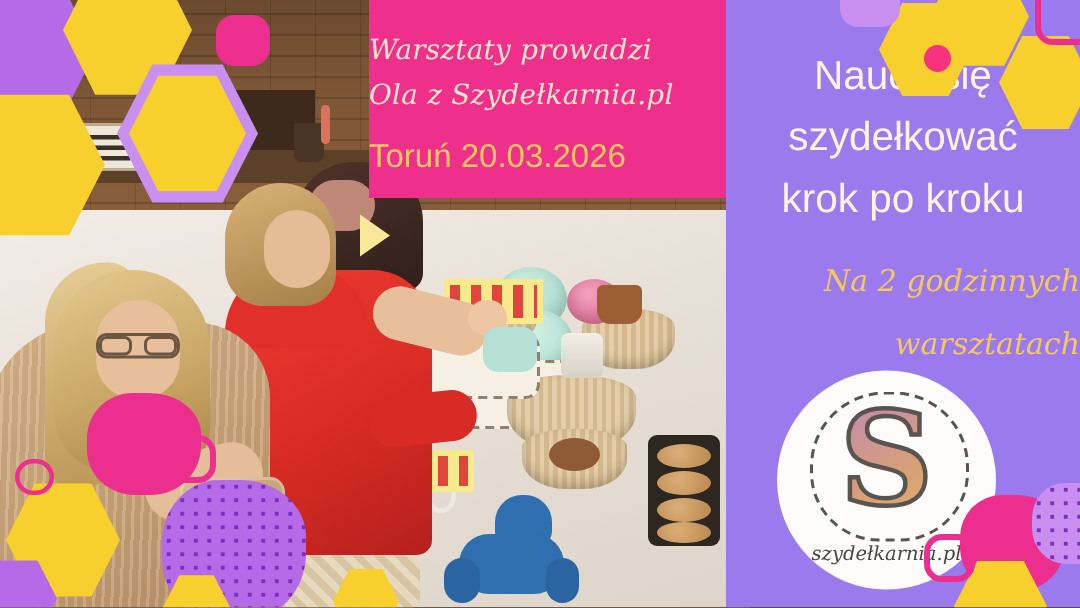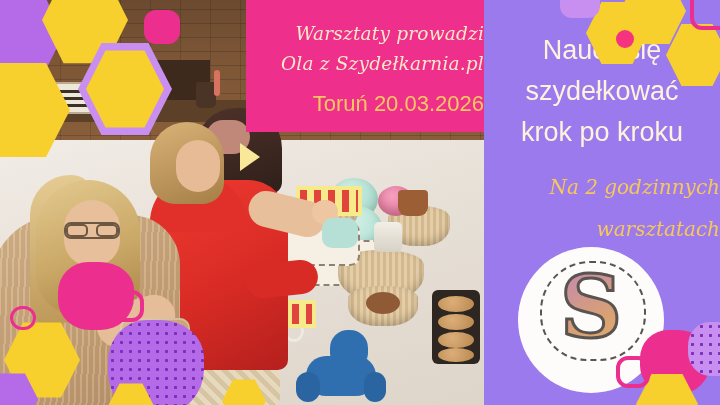--- a/index.html
+++ b/index.html
@@ -83,21 +83,21 @@
   .basket{border-radius:46% 46% 42% 42%/30% 30% 50% 50%;
     background:repeating-linear-gradient(90deg,#e4cda8 0 3px,#d3b98e 3px 6px);
     box-shadow:inset 0 -4px 8px rgba(0,0,0,.2);}
   .cookie{border-radius:50%;background:radial-gradient(circle at 40% 35%,#dcae77,#b98750);}
   .mat{background:#f6f0e4;border:2px dashed #8d8272;border-radius:10px;}
   .ystick{background:#f7ea8a;border-radius:2px;}
 
   
   .pink-banner{position:absolute;left:246px;top:0;width:238px;height:132px;
     background:#ee2f8c;z-index:6;display:flex;flex-direction:column;
-    align-items:flex-end;justify-content:center;padding-top:4px;box-sizing:border-box;}
+    align-items:flex-start;justify-content:center;padding-top:4px;box-sizing:border-box;}
   .pink-banner .l1,.pink-banner .l2{
     font-family:"DejaVu Serif",serif;font-style:italic;color:#fbe8c8;
     font-size:18.5px;line-height:30px;white-space:nowrap;letter-spacing:.2px;}
   .pink-banner .l3{font-family:"Liberation Sans",sans-serif;color:#f6c95f;
     font-size:22px;line-height:26px;margin-top:12px;white-space:nowrap;}
 
   
   .yellow-banner{position:absolute;left:256px;top:143px;width:228px;height:29px;
     background:#fae89a;z-index:6;display:flex;align-items:center;justify-content:center;}
   .yellow-banner .txt{color:#7b2fbd;font-weight:bold;font-size:13.5px;white-space:nowrap;
@@ -264,15 +264,16 @@
 
   <div class="blob z1" style="left:640px;top:330px;width:70px;height:64px;background:#ec2f8e;"></div>
   <div class="blob z1 dotfill" style="left:688px;top:322px;width:54px;height:54px;background-color:#c98ff0;"></div>
   <div class="hexr z1" style="left:636px;top:372px;width:62px;height:64px;background:#f7d02e;"></div>
   <div class="rsq z1" style="left:616px;top:356px;width:26px;height:24px;background:transparent;border:4px solid #ec2f8e;"></div>
 
   <div class="logo">
     <div class="dash"></div>
     <div class="sletter">S</div>
     <div class="sout">S</div>
+    <div class="lname">szydełkarnia.pl</div>
   </div>
 
 </div>
 
 </body></html>

